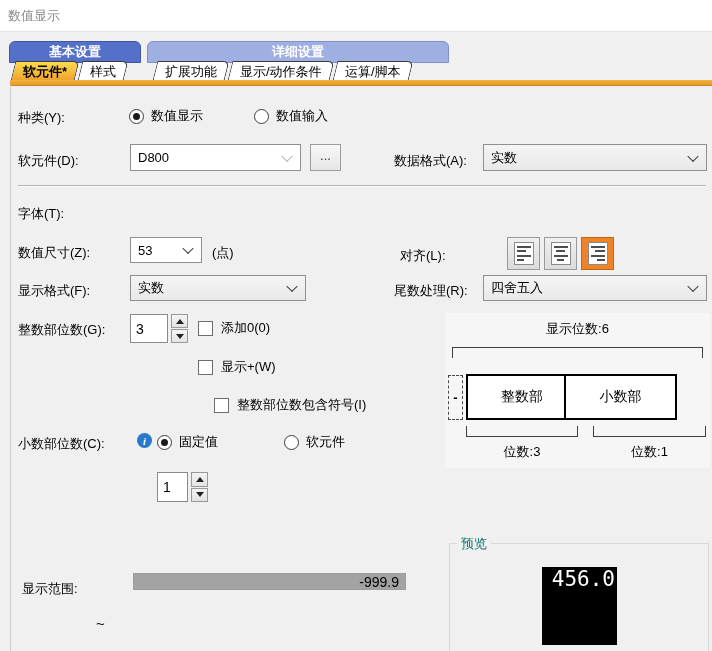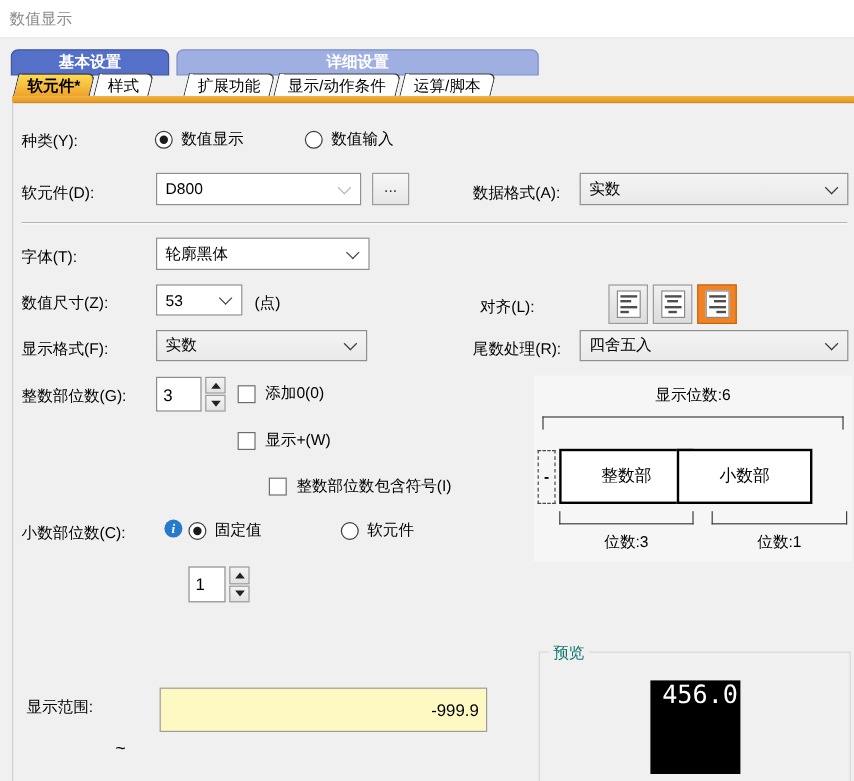--- a/index.html
+++ b/index.html
@@ -88,22 +88,22 @@
   .dbox-int { left:466px; width:112px; }
   .dbox-dec { left:564px; width:113px; }
   .diag-point { position:absolute; left:580px; top:396px; width:13px; text-align:center;
     font-weight:bold; font-size:17px; }
   .brk-bot { position:absolute; top:426px; height:11px; border:1px solid #3f3f3f; border-top:none; box-sizing:border-box; }
   .brk-bl { left:466px; width:112px; } .brk-br { left:593px; width:113px; }
   .diag-cnt { position:absolute; top:443px; text-align:center; font-size:13px; }
   .cnt-l { left:466px; width:112px; } .cnt-r { left:593px; width:113px; }
 
   
-  .rofield { position:absolute; left:133px; width:273px; height:37px; box-sizing:border-box;
-    background:#fef9c3; border:1px solid #9d9d9d; display:flex; align-items:center;
+  .rofield { position:absolute; left:133px; width:273px; height:17px; box-sizing:border-box;
+    background:#a3a3a3; border:1px solid #9d9d9d; display:flex; align-items:center;
     justify-content:flex-end; padding-right:6px; font-size:14px; }
   .groupbox { position:absolute; left:449px; top:543px; width:258px; height:107px;
     border:1px solid #d9d9d9; }
   .groupbox .legend { position:absolute; top:-9px; left:7px; background:#f0f0f0; padding:0 4px; color:#0f766e; }
   .pv-black { position:absolute; left:542px; top:567px; width:75px; height:78px; background:#000;
     display:flex; align-items:flex-start; justify-content:flex-end; padding-right:2px; box-sizing:border-box; }
   .pv-black span { color:#fff; font-size:21px; font-family:"DejaVu Sans Mono","Liberation Mono",monospace; }
 </style>
 </head>
 <body>
@@ -148,24 +148,20 @@
   <div class="btn-browse" style="left:310px; top:144px; width:31px; height:27px;">...</div>
   <div class="lbl" style="left:394px; top:152px;">数据格式(A):</div>
   <div class="combo combo-gray" style="left:483px; top:144px; width:224px; height:27px;">
     <span class="val">实数</span>
     <span class="chev"></span>
   </div>
 
   <div class="sep"></div>
 
   <div class="lbl" style="left:18px; top:205px;">字体(T):</div>
-  <div class="combo combo-white" style="left:130px; top:198px; width:178px; height:27px;">
-    <span class="val">轮廓黑体</span>
-    <span class="chev"></span>
-  </div>
 
   <div class="lbl" style="left:18px; top:244px;">数值尺寸(Z):</div>
   <div class="combo combo-white" style="left:130px; top:237px; width:72px; height:26px;">
     <span class="val">53</span>
     <span class="chev"></span>
   </div>
   <div class="lbl" style="left:212px; top:244px;">(点)</div>
   <div class="lbl" style="left:400px; top:247px;">对齐(L):</div>
   <div class="alignbtn" style="left:507px;">
     <span class="doc">
@@ -216,21 +212,21 @@
     </span>
   </div>
   <div class="check" style="left:198px; top:319px;">
     <span class="box"></span>
     <span>添加0(0)</span>
   </div>
   <div class="check" style="left:198px; top:358px;">
     <span class="box"></span>
     <span>显示+(W)</span>
   </div>
-  <div class="check" style="left:192px; top:396px;padding-left:32px;">
+  <div class="check" style="left:182px; top:396px;padding-left:32px;">
     <span class="box"></span>
     <span>整数部位数包含符号(I)</span>
   </div>
 
   <div class="lbl" style="left:18px; top:435px;">小数部位数(C):</div>
   <div class="info-icon" style="left:137px; top:433px;">i</div>
   <div class="radio checked" style="left:157px; top:433px;">
     <span class="circ"></span>
     <span>固定值</span>
   </div>

